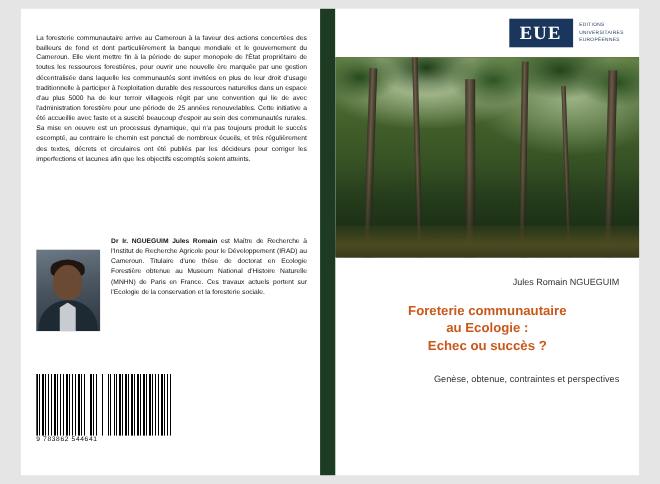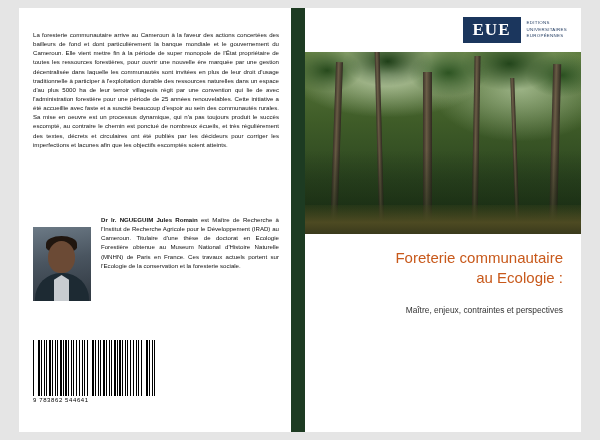--- a/index.html
+++ b/index.html
@@ -235,24 +235,24 @@
     box-sizing: border-box;
   }
   .front-author {
     margin-top: 18px;
     text-align: right;
     font-size: 8.2px;
     color: #333333;
   }
   .front-title {
     margin-top: 14px;
-    text-align: right;
-    font-size: 15px;
+    text-align: center;
+    font-size: 12px;
     line-height: 1.32;
-    font-weight: normal;
+    font-weight: bold;
     color: #c8591b;
   }
   .front-subtitle {
     margin-top: 17px;
     text-align: right;
     font-size: 8.4px;
     color: #333333;
   }
 </style>
 </head>
@@ -302,21 +302,23 @@
       <div class="trunk t2"></div>
       <div class="trunk t3"></div>
       <div class="trunk t4"></div>
       <div class="trunk t5"></div>
       <div class="trunk t6"></div>
       <div class="understory"></div>
       <div class="ground"></div>
     </div>
 
     <div class="front-text">
+      <div class="front-author">Jules Romain NGUEGUIM</div>
       <div class="front-title">
         <div>Foreterie communautaire</div>
         <div>au Ecologie :</div>
+        <div>Echec ou succès ?</div>
       </div>
-      <div class="front-subtitle">Maître, enjeux, contraintes et perspectives</div>
+      <div class="front-subtitle">Genèse, obtenue, contraintes et perspectives</div>
     </div>
   </div>
 
 </div>
 
 </body></html>

